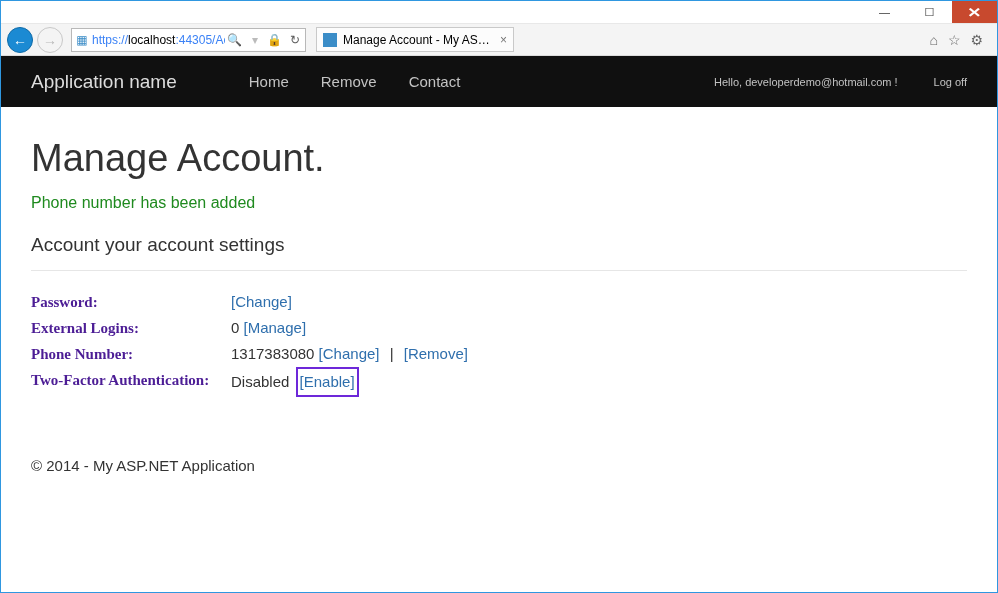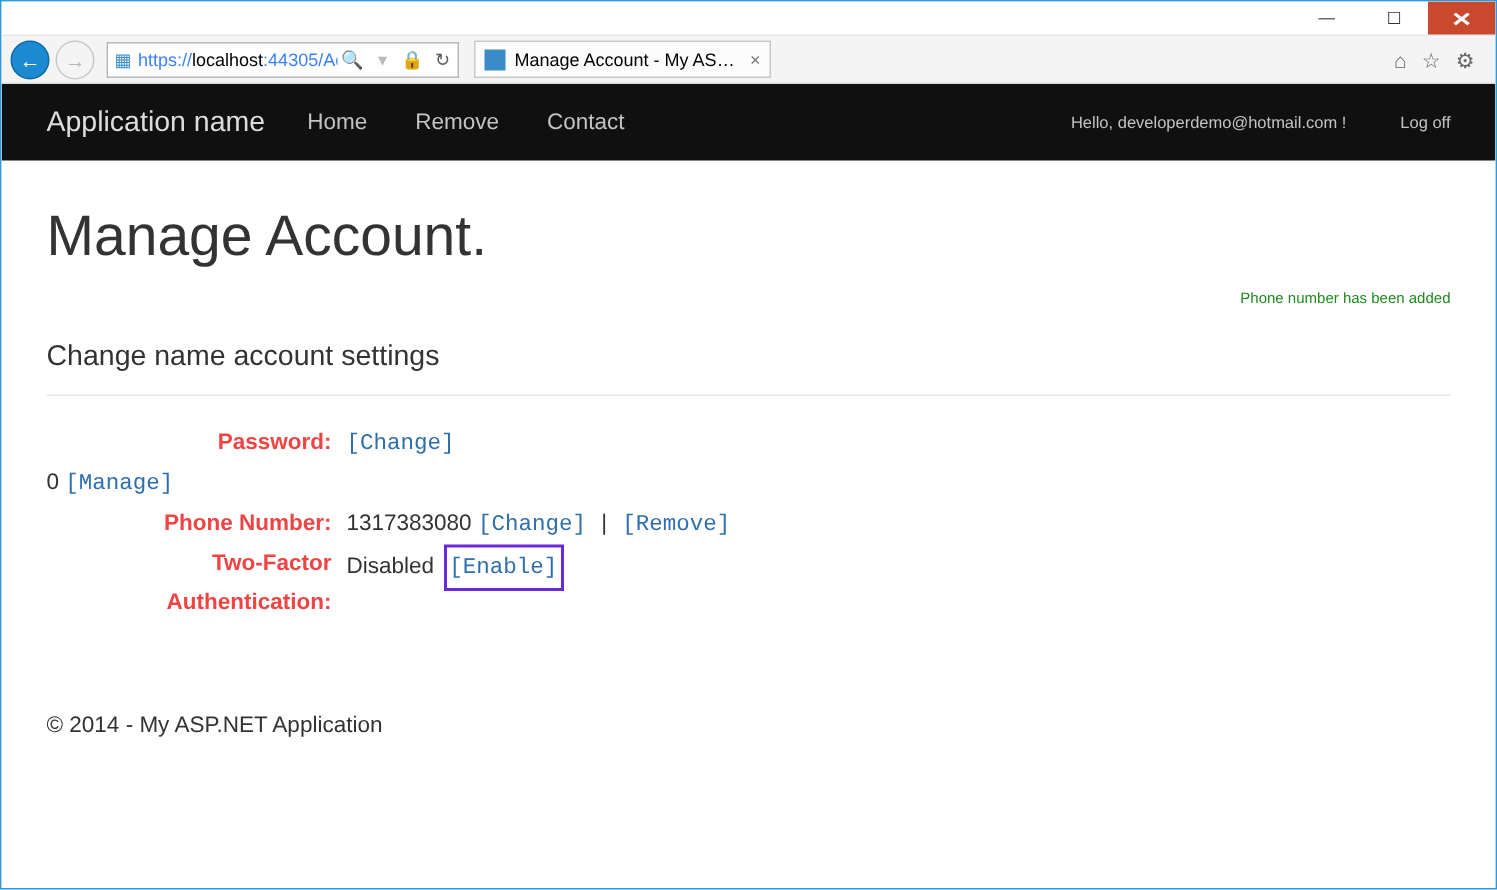--- a/index.html
+++ b/index.html
@@ -32,38 +32,38 @@
   .ie-right { margin-left:auto; display:flex; gap:10px; color:#fff; padding-right:8px;}
   .ie-right span { font-size:14px; color:#fff; }
   .ie-chrome { position:relative; }
   
   .ie-right span { color:#666; }
 
   
   .viewport { height:calc(593px - 23px - 32px - 2px); overflow:auto; background:#fff;}
 
   
-  .navbar { background:#101010; color:#9d9d9d; height:51px; display:flex; align-items:center; padding:0 30px;}
+  .navbar { background:#101010; color:#9d9d9d; height:51px; display:flex; align-items:center; padding:0 30px;gap:44px;}
   .navbar .brand { color:#ddd; font-size:19px; margin-right:28px;}
   .navbar .nav { display:flex; gap:32px; font-size:15px;}
   .navbar .nav a { color:#c3c3c3; text-decoration:none;}
   .navbar .right { margin-left:auto; display:flex; gap:36px; font-size:11px; color:#c3c3c3;}
   .navbar .right a { color:#c3c3c3; text-decoration:none;}
 
   .container { padding:10px 30px 20px 30px; color:#333;}
   h2.page-title { font-size:38px; font-weight:400; margin:20px 0 14px 0; color:#333;}
-  .alert-success { color:#1f8a1f; font-size:10px; margin:8px 0 22px 0;text-align:right;}
+  .alert-success { color:#1f8a1f; font-size:16px; margin:8px 0 22px 0;}
   h4.subhead { font-size:19px; font-weight:400; margin:0 0 14px 0; color:#333;}
   hr { border:none; border-top:1px solid #e6e6e6; margin:6px 0 18px 0;}
 
   dl.settings { margin:0; }
   dl.settings .row { display:flex; align-items:flex-start; line-height:26px; font-size:15px;}
-  dl.settings dt { width:200px; text-align:right; font-weight:700; padding-right:10px; color:#ef4444;}
+  dl.settings dt { width:200px; font-weight:700; padding-right:10px; color:#4c1d95;font-family:Liberation Serif, serif;}
   dl.settings dd { margin:0; flex:1; color:#333;}
-  a.link { color:#2f6fad; text-decoration:none;font-family:Liberation Mono, monospace;}
+  a.link { color:#2f6fad; text-decoration:none;}
   .sep { color:#333; margin:0 6px;}
   .highlight-box { border:2px solid #6d28d9; padding:0 2px; display:inline-block; margin-left:2px;}
 
   footer.page-footer { margin-top:60px; font-size:15px; color:#333;}
   body { position:relative; }
 </style>
 </head>
 <body>
 
 <div class="win-titlebar">
@@ -124,29 +124,30 @@
     </div>
     <div class="right">
       <a>Hello, developerdemo@hotmail.com !</a>
       <a>Log off</a>
     </div>
   </div>
 
   <div class="container">
     <h2 class="page-title">Manage Account.</h2>
     <div class="alert-success">Phone number has been added</div>
-    <h4 class="subhead">Change name account settings</h4>
+    <h4 class="subhead">Account your account settings</h4>
     <hr>
 
     <dl class="settings">
       <div class="row">
         <dt>Password:</dt>
         <dd><a class="link">[Change]</a></dd>
       </div>
       <div class="row">
+        <dt>External Logins:</dt>
         <dd>
           <span>0</span>
           <a class="link">[Manage]</a>
         </dd>
       </div>
       <div class="row">
         <dt>Phone Number:</dt>
         <dd>
           <span>1317383080</span>
           <a class="link">[Change]</a>

